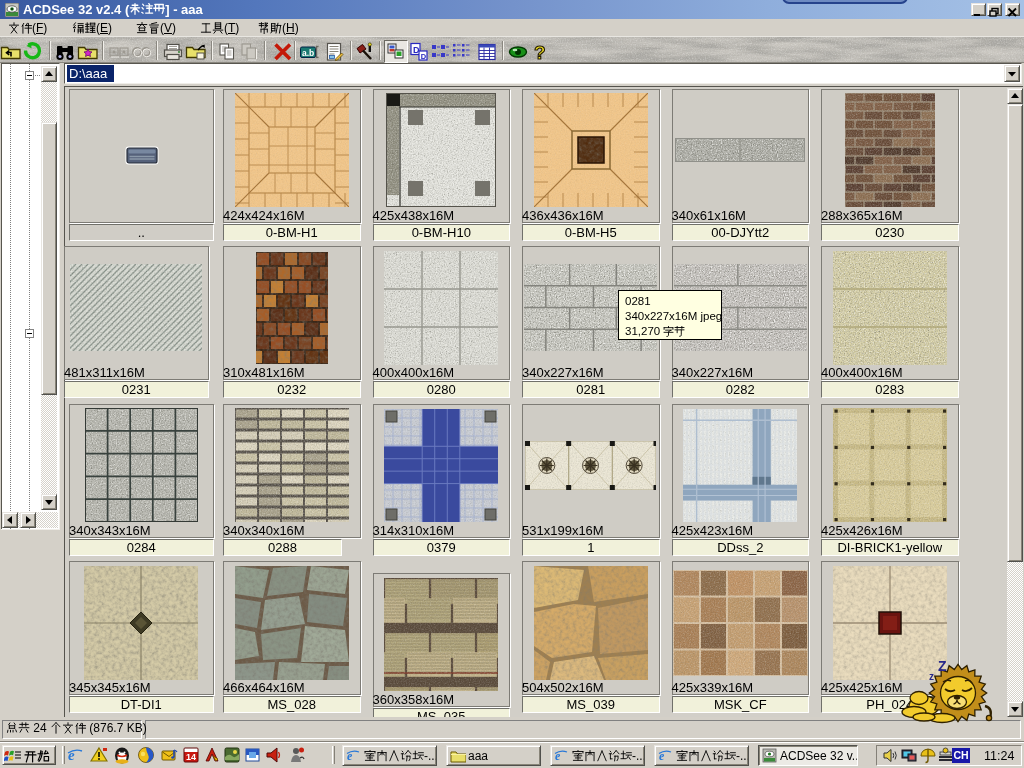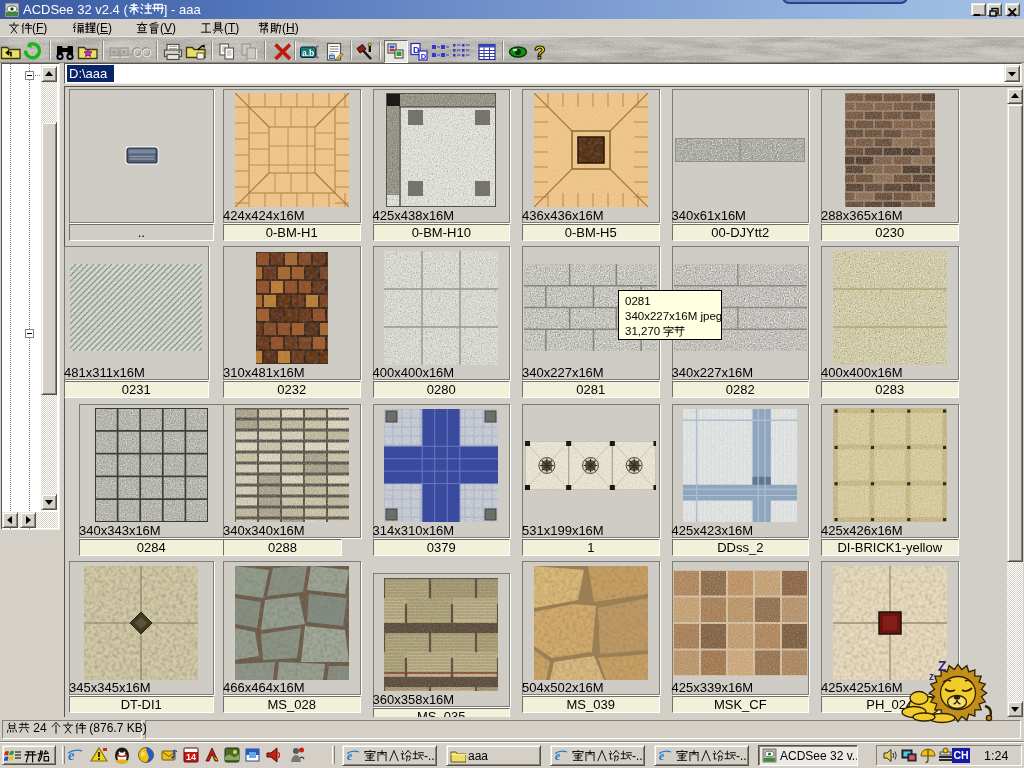--- a/index.html
+++ b/index.html
@@ -75,21 +75,21 @@
   </svg>
 <div class="abs" style="left:0;top:0;width:1024px;height:19px;background:linear-gradient(90deg,#39599F 0%,#5377BC 25%,#7492CB 50%,#8FAEDC 75%,#A5C1E6 100%)"></div>
 <div class="abs" style="left:782px;top:-11px;width:126px;height:15px;border:2px solid #26438C;border-radius:7px;background:#6E8BC2"></div>
 <svg class="abs" style="left:5px;top:3px" width="14" height="14">
 <rect x="0" y="0" width="14" height="14" fill="#C8C8C0" stroke="#606060" stroke-width="1"></rect>
 <rect x="1" y="9" width="12" height="4" fill="#3A8A3A"></rect>
 <ellipse cx="7" cy="6" rx="5" ry="3.2" fill="#fff" stroke="#444" stroke-width="0.8"></ellipse>
 <circle cx="7" cy="6" r="1.8" fill="#207820"></circle>
     <circle cx="7" cy="6" r="0.8" fill="#000"></circle>
 </svg>
-<div class="abs" style="left:23px;top:2px;height:16px;line-height:16px;font-size:13px;font-weight:normal;color:#fff;white-space:nowrap">ACDSee 32 v2.4 (<svg class="cj " width="36" height="12" viewBox="0 0 48 16" style="vertical-align:-1px" fill="none" stroke="#fff" stroke-width="1.7" stroke-linecap="round">
+<div class="abs" style="left:23px;top:2px;height:16px;line-height:16px;font-size:13px;font-weight:bold;color:#fff;white-space:nowrap">ACDSee 32 v2.4 (<svg class="cj " width="36" height="12" viewBox="0 0 48 16" style="vertical-align:-1px" fill="none" stroke="#fff" stroke-width="1.7" stroke-linecap="round">
       <use href="#cj-wei" x="0"></use>
       <use href="#cj-zhu2" x="16"></use>
       <use href="#cj-ce" x="32"></use>
     </svg>] - aaa</div>
 <div class="abs btn3" style="left:971px;top:3px;width:15px;height:13px"><svg width="13" height="11">
       <rect x="2" y="7" width="6" height="2" fill="#000"></rect>
     </svg></div>
 <div class="abs btn3" style="left:987px;top:3px;width:15px;height:13px"><svg width="13" height="11">
       <rect x="4" y="1.5" width="6" height="5" fill="none" stroke="#000" stroke-width="1.4"></rect>
       <rect x="2" y="4" width="6" height="5" fill="#D4D0C8" stroke="#000" stroke-width="1.4"></rect>
@@ -673,21 +673,21 @@
     <div class="pnl" style="width:137.5px;height:134px"></div>
     <svg class="thm" style="left:11.75px;top:4.5px" width="114" height="114">
       <rect width="114" height="114" fill="#D9D1A2"></rect>
       <rect width="114" height="114" filter="url(#spkD)" opacity="0.52"></rect>
       <rect width="114" height="114" filter="url(#spkW)" opacity="0.59"></rect>
       <path d="M0 38.0H114M0 76.0H114" stroke="#AFA778" stroke-width="1.3"></path>
     </svg>
     <div class="sz">400x400x16M</div>
     <div class="cap" style="width:137.5px">0283</div>
   </div>
-<div class="cell" style="left:79px;top:403.5px;width:120px;height:157px">
+<div class="cell" style="left:69px;top:403.5px;width:120px;height:157px">
     <div class="pnl" style="width:144.5px;height:134px"></div>
     <svg class="thm" style="left:15.75px;top:4.5px" width="113" height="114">
       <rect width="113" height="114" fill="#B4B4AC"></rect>
       <rect width="113" height="114" filter="url(#spkD)" opacity="0.52"></rect>
       <rect width="113" height="114" filter="url(#spkW)" opacity="0.59"></rect>
       <g stroke="#39423E" stroke-width="1.7">
         <path d="M22.6 0V114M0 22.8H113"></path>
         <path d="M45.2 0V114M0 45.6H113"></path>
         <path d="M67.80000000000001 0V114M0 68.4H113"></path>
         <path d="M90.4 0V114M0 91.2H113"></path>
@@ -1336,21 +1336,21 @@
     <path d="M8 2 q7 1 7 7 h-14 q0-6 7-7z" fill="#E8C018" stroke="#705800" stroke-width="1"></path>
     <path d="M8 2 v11 q0 2.5-2.5 2.5" stroke="#705800" stroke-width="1.4" fill="none"></path>
   </svg>
 <svg class="abs" style="left:938px;top:747px;z-index:6" width="16" height="17" viewBox="0 0 16 17">
     <rect x="1" y="9" width="13" height="2" fill="#282830"></rect>
     <rect x="1" y="12" width="13" height="2" fill="#282830"></rect>
     <rect x="2" y="5" width="11" height="3" fill="#D8D8D0" stroke="#282830" stroke-width="0.8"></rect>
     <circle cx="7.5" cy="3.5" r="2.5" fill="#E8C018" stroke="#303030" stroke-width="0.8"></circle>
   </svg>
 <div class="abs" style="left:952px;top:748px;width:18px;height:15px;background:#1818A8;z-index:6;color:#fff;font-size:10.5px;font-weight:bold;text-align:center;line-height:15px">CH</div>
-<div class="abs" style="left:984px;top:749px;z-index:6;font-size:12.5px;color:#000">1:24</div>
+<div class="abs" style="left:984px;top:749px;z-index:6;font-size:12.5px;color:#000">11:24</div>
 <svg class="abs" style="left:898px;top:656px;z-index:40" width="100" height="70" viewBox="0 0 100 70">
 <g stroke="#2E2000" stroke-width="1.3">
 <ellipse cx="26" cy="50" rx="15" ry="10" fill="#F2CB2C"></ellipse>
 <ellipse cx="16" cy="56" rx="12" ry="5.5" fill="#F2CB2C"></ellipse>
 <ellipse cx="21" cy="42" rx="9" ry="6.5" fill="#F2CB2C"></ellipse>
 <path d="M88.7 37.0L83.4 40.7L87.3 45.9L81.1 47.8L83.2 53.9L76.8 53.8L76.9 60.2L70.8 58.1L68.9 64.3L63.7 60.4L60.0 65.7L56.3 60.4L51.1 64.3L49.2 58.1L43.1 60.2L43.2 53.8L36.8 53.9L38.9 47.8L32.7 45.9L36.6 40.7L31.3 37.0L36.6 33.3L32.7 28.1L38.9 26.2L36.8 20.1L43.2 20.2L43.1 13.8L49.2 15.9L51.1 9.7L56.3 13.6L60.0 8.3L63.7 13.6L68.9 9.7L70.8 15.9L76.9 13.8L76.8 20.2L83.2 20.1L81.1 26.2L87.3 28.1L83.4 33.3Z" fill="#C28E1A"></path>
 <ellipse cx="60" cy="37" rx="17.5" ry="16.5" fill="#F2CB2C"></ellipse>
 <path d="M47 33 q5 4 10 1 M64 34 q5 3 10-2" fill="none" stroke-width="1.8"></path>
 <path d="M45 26 q4-3 8-1 M67 25 q4-2 7 2" fill="none" stroke-width="1.4"></path>
 <ellipse cx="59" cy="46" rx="9.5" ry="6.5" fill="#F7DE74"></ellipse>

